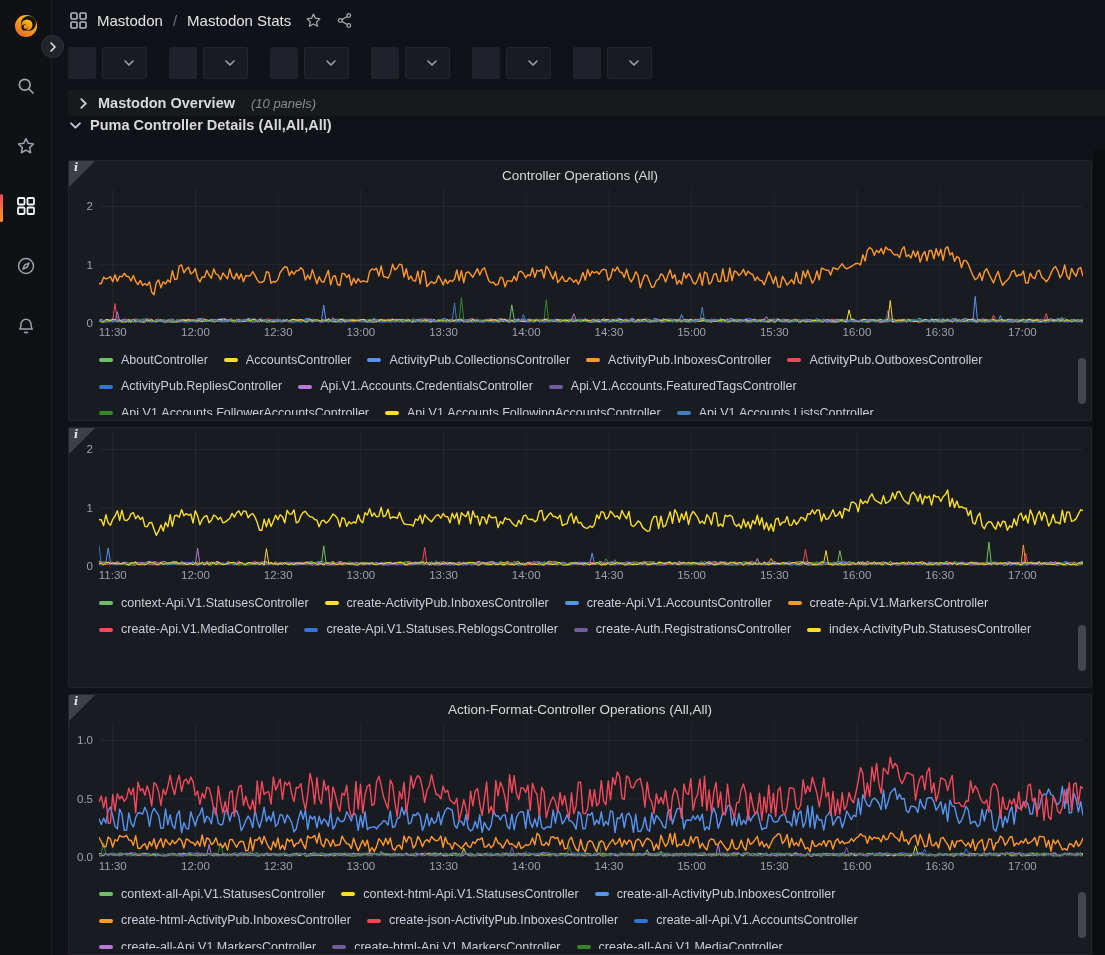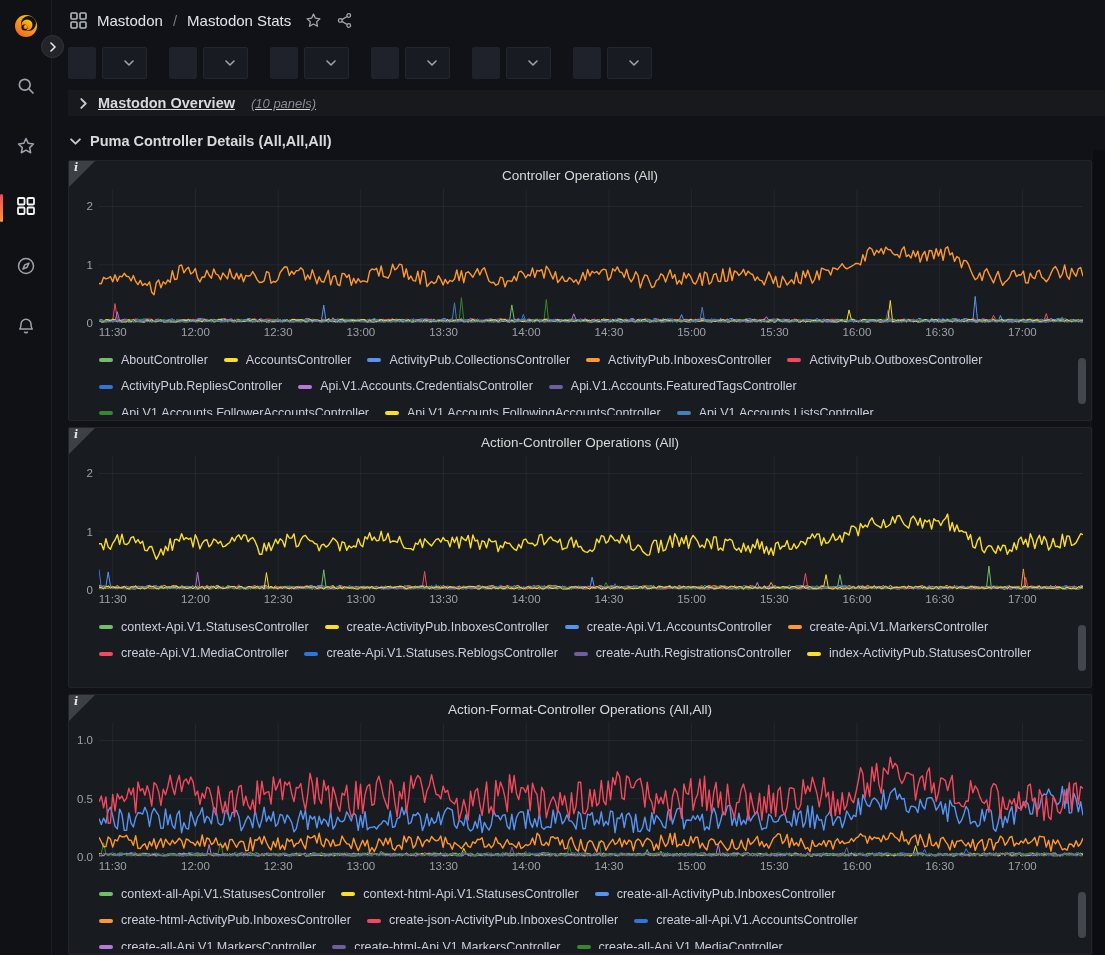--- a/index.html
+++ b/index.html
@@ -56,22 +56,22 @@
   }
   .var-value .chev { color:#9DA2AB; display:flex; }
   
   .row-header {
     position:absolute; left:68px; right:0; height:26px;
     display:flex; align-items:center; gap:8px; cursor:pointer;
   }
   .row-header .chev { color:#C7C9CF; display:flex; width:14px; justify-content:center; }
   .row-title { font-size:14.5px; font-weight:700; color:#D8D9DA; }
   .row-note { font-size:13px; font-style:italic; color:#878B93; margin-left:8px; }
-  #row-overview { top:90px; background:#17191D; padding-left:8px; left:68px;text-decoration:underline; }
-  #row-details  { top:128px; }
+  #row-overview { top:90px; background:#17191D; padding-left:8px; left:68px; }
+  #row-details  { top:112px; }
   
   .panels { position:absolute; left:68px; top:160px; width:1024px; display:flex; flex-direction:column; gap:6px; }
   .panel {
     background:#181B1F; border:1px solid #23252A; border-radius:2px;
     height:261px; position:relative; overflow:hidden; padding-top:4px;
   }
   .info-corner {
     position:absolute; left:0; top:0; width:26px; height:26px;
     background:#3d4046; clip-path:polygon(0 0,100% 0,0 100%); cursor:pointer; z-index:3;
   }
@@ -371,21 +371,20 @@
           <span class="legend-swatch" style="background:#447EBC"></span>
           <span class="legend-label">Api.V1.Accounts.ListsController</span>
         </span></div>
     <div class="legend-thumb"></div>
   </section>
 
   <section class="panel">
     <div class="info-corner">
         <span>i</span>
       </div>
-    <div class="panel-title">Action-Controller Operations (All)</div>
     <div class="plot-row">
       <div class="y-axis">
           <span style="top: 100%;">0</span>
           <span style="top: 56.5217%;">1</span>
           <span style="top: 13.0435%;">2</span>
         </div>
       <div class="plot-area">
           <svg viewBox="0 0 982 134" preserveAspectRatio="none">
             <line x1="0" y1="134" x2="982" y2="134" stroke="rgba(204,204,220,0.07)" stroke-width="1" vector-effect="non-scaling-stroke"></line>
             <line x1="0" y1="75.7391304347826" x2="982" y2="75.7391304347826" stroke="rgba(204,204,220,0.07)" stroke-width="1" vector-effect="non-scaling-stroke"></line>

